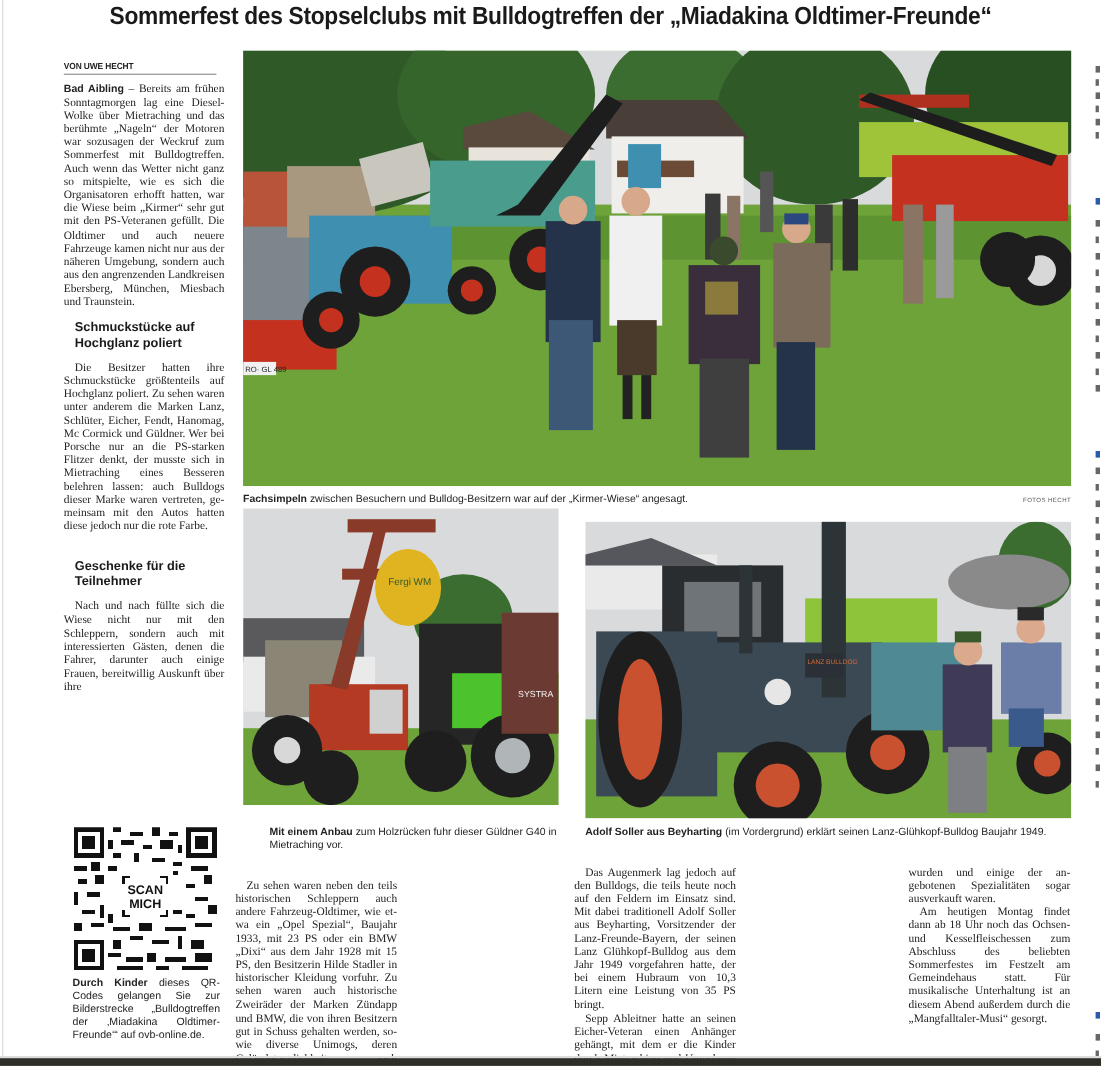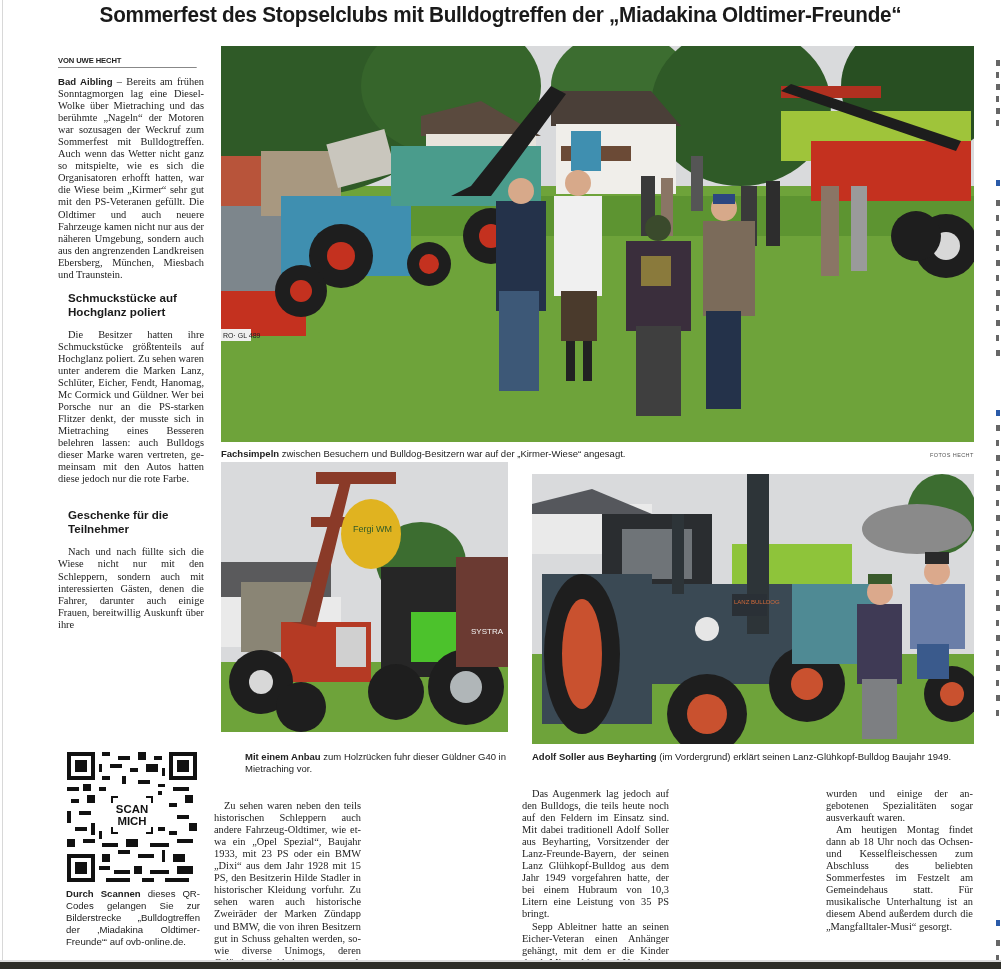--- a/index.html
+++ b/index.html
@@ -289,21 +289,21 @@
       <polyline points="11.5,13 11.5,11.5 13,11.5"></polyline>
         <polyline points="20,11.5 21.5,11.5 21.5,13"></polyline>
       <polyline points="11.5,19 11.5,20.5 13,20.5"></polyline>
         <polyline points="20,20.5 21.5,20.5 21.5,19"></polyline>
     </g>
     <text x="16.5" y="15.4" font-size="2.9" text-anchor="middle" font-family="Liberation Sans, sans-serif" font-weight="bold" fill="#111">SCAN</text>
     <text x="16.5" y="18.6" font-size="2.9" text-anchor="middle" font-family="Liberation Sans, sans-serif" font-weight="bold" fill="#111">MICH</text>
   </svg>
 </div>
 <div class="qr-caption">
-  <b>Durch Scannen</b><span> dieses QR-Codes gelangen Sie zur Bilderstrecke „Bulldog­treffen der ‚Miadakina Oldtimer-Freunde‘“ auf ovb-online.de.</span>
+  <b>Durch Kinder</b><span> dieses QR-Codes gelangen Sie zur Bilderstrecke „Bulldog­treffen der ‚Miadakina Oldtimer-Freunde‘“ auf ovb-online.de.</span>
 </div>
 
 <div class="tcol body-text" style="left:214px;">
   <br>
   <span class="indent"></span><span>Zu sehen waren neben den teils historischen Schleppern auch andere Fahrzeug-Oldtimer, wie et­wa ein „Opel Spezial“, Bau­jahr 1933, mit 23 PS oder ein BMW „Dixi“ aus dem Jahr 1928 mit 15 PS, den Be­sitzerin Hilde Stadler in his­torischer Kleidung vorfuhr. Zu sehen waren auch histo­rische Zweiräder der Mar­ken Zündapp und BMW, die von ihren Besitzern gut in Schuss gehalten werden, so­wie diverse Unimogs, deren Geländetauglichkeit auch heutzutage noch gegeben ist.</span>
 </div>
 <div class="tcol body-text" style="left:522px;">
   <span class="indent"></span><span>Das Augenmerk lag je­doch auf den Bulldogs, die teils heute noch auf den Fel­dern im Einsatz sind. Mit da­bei traditionell Adolf Soller aus Beyharting, Vorsitzen­der der Lanz-Freunde-Bay­ern, der seinen Lanz Glüh­kopf-Bulldog aus dem Jahr 1949 vorgefahren hatte, der bei einem Hubraum von 10,3 Litern eine Leistung von 35 PS bringt.</span><br>
   <span class="indent"></span><span>Sepp Ableitner hatte an seinen Eicher-Veteran einen Anhänger gehängt, mit dem er die Kinder durch Mietra­ching und Umgebung fuhr. Derweil hatte im Festzelt „Beirer Blech“ die musikali­sche Regie übernommen und spielte zu Frühschop­pen und Mittagstisch auf. Dass die Küche der „Stops­ler“ einen guten Ruf ge­nießt, zeigte sich daran, dass freie Plätze im Festzelt sehr schnell Mangelware</span>
 </div>

